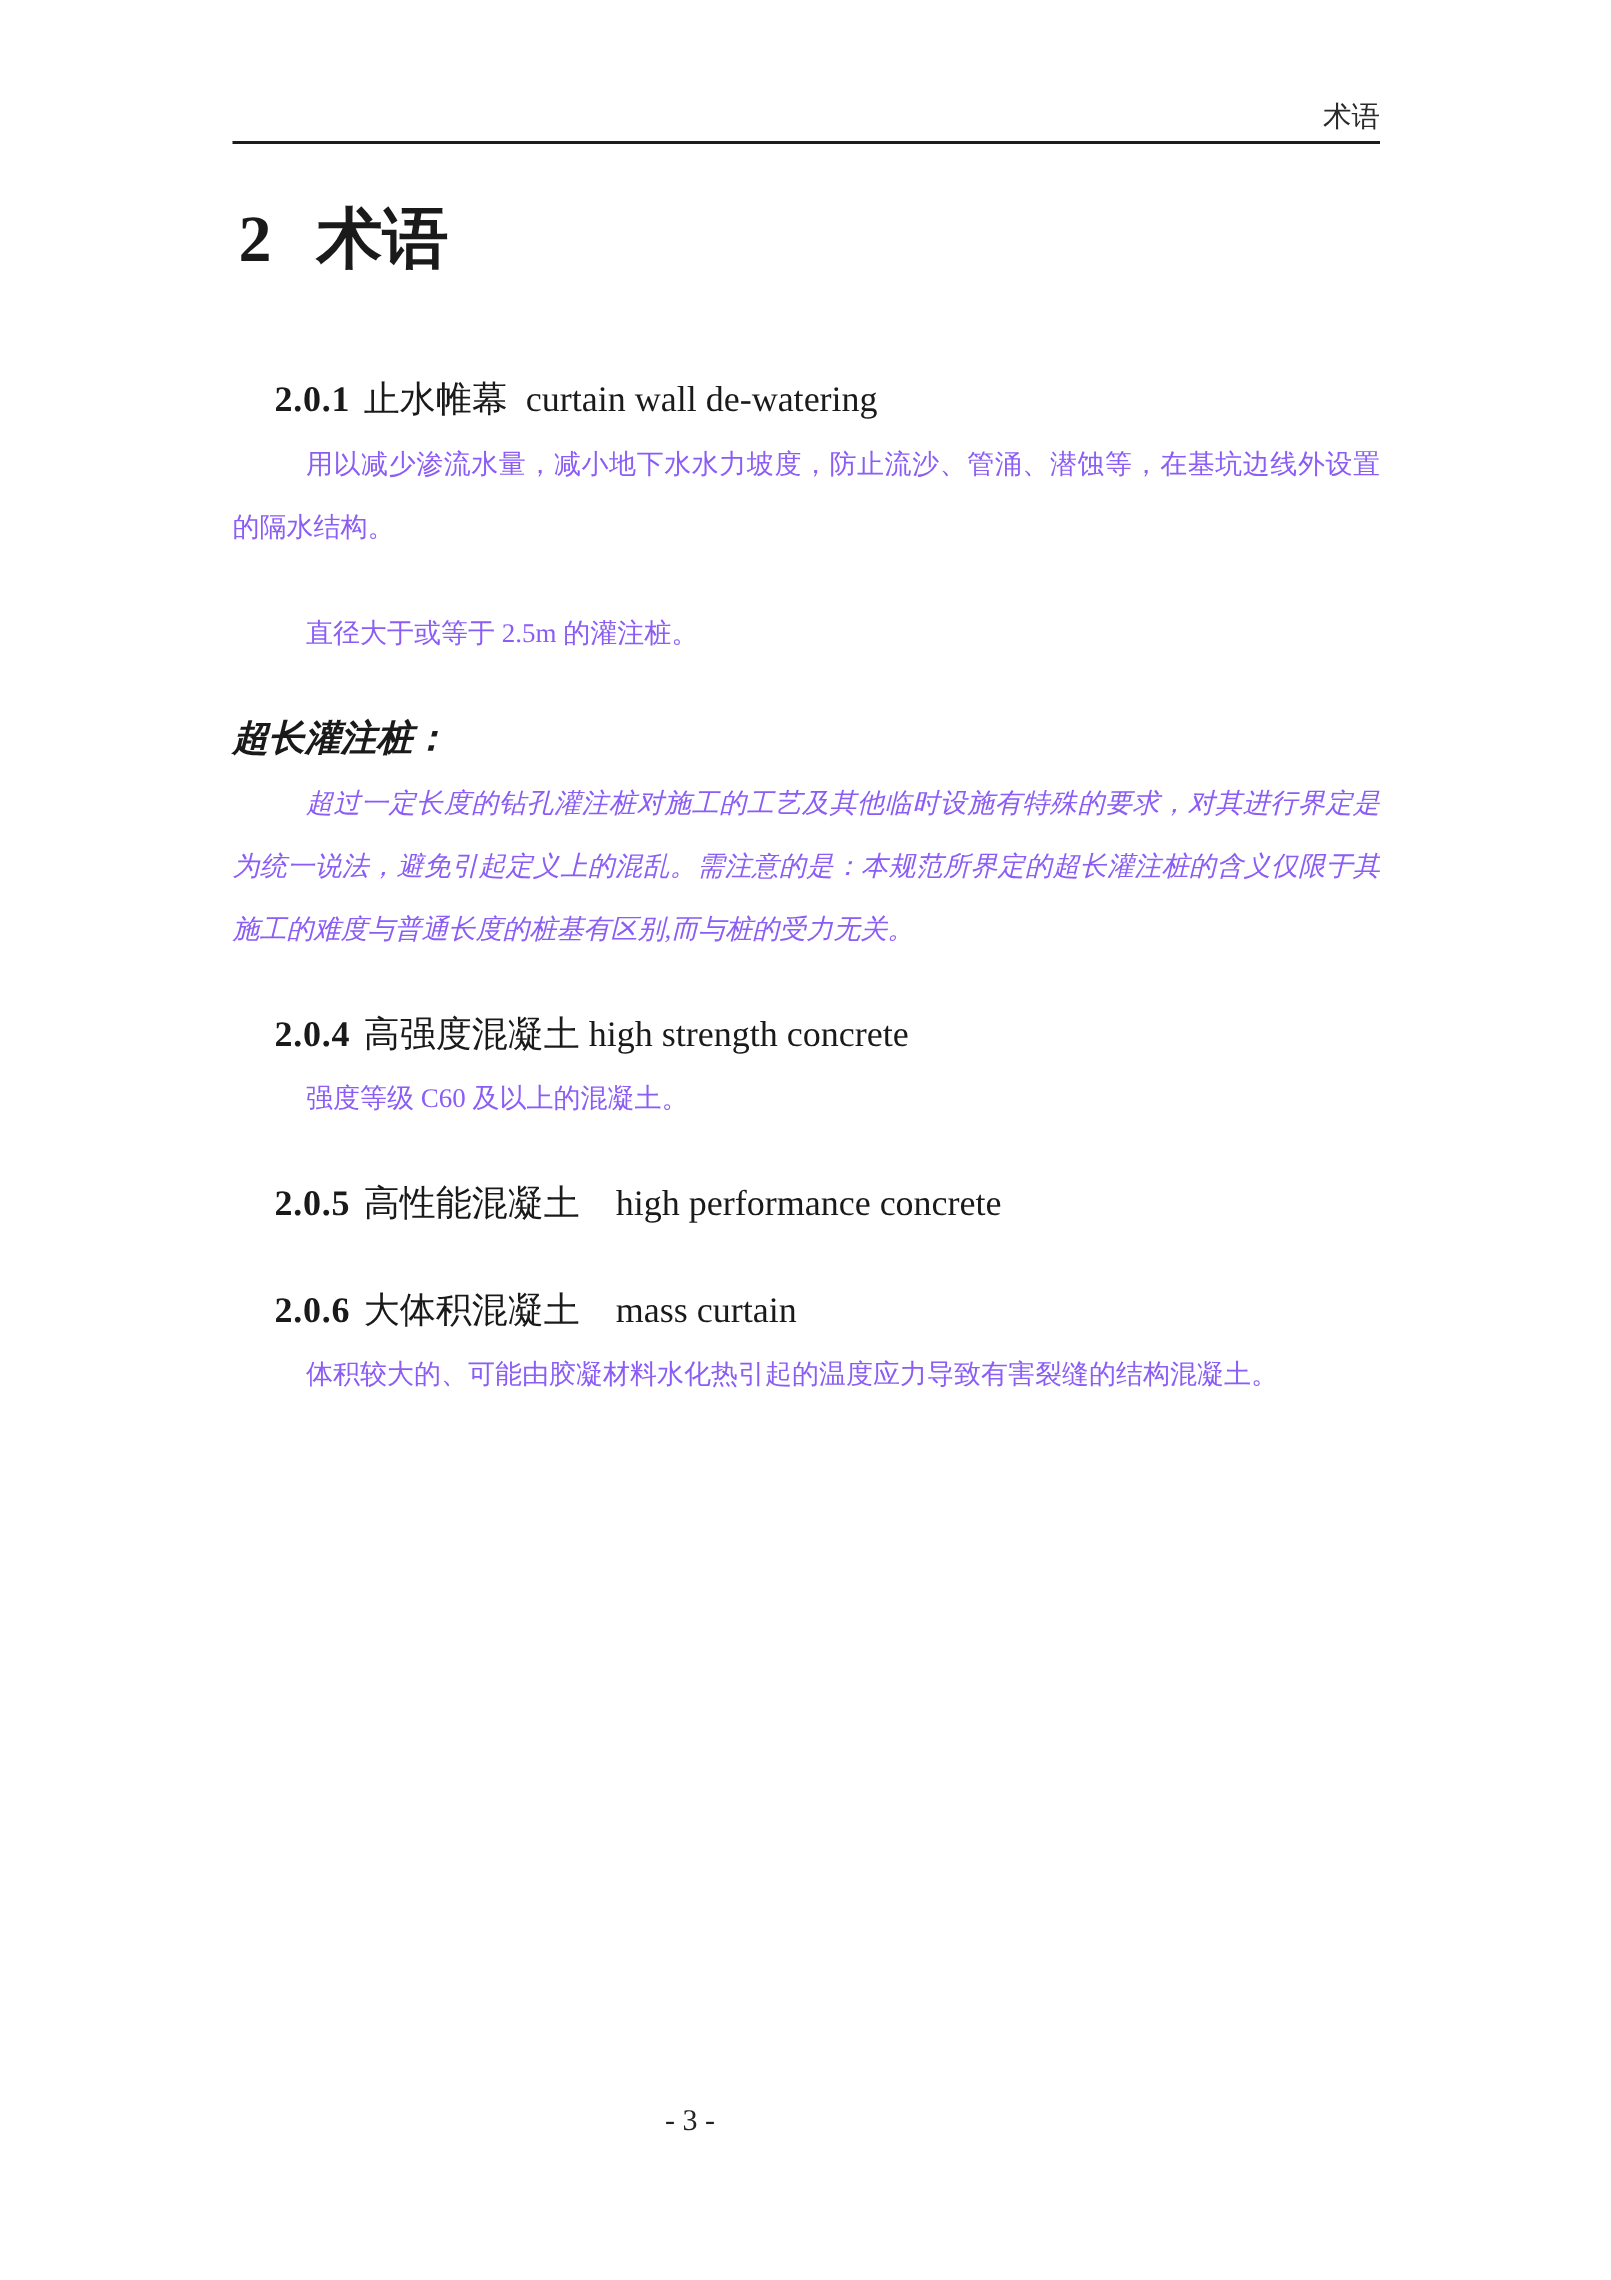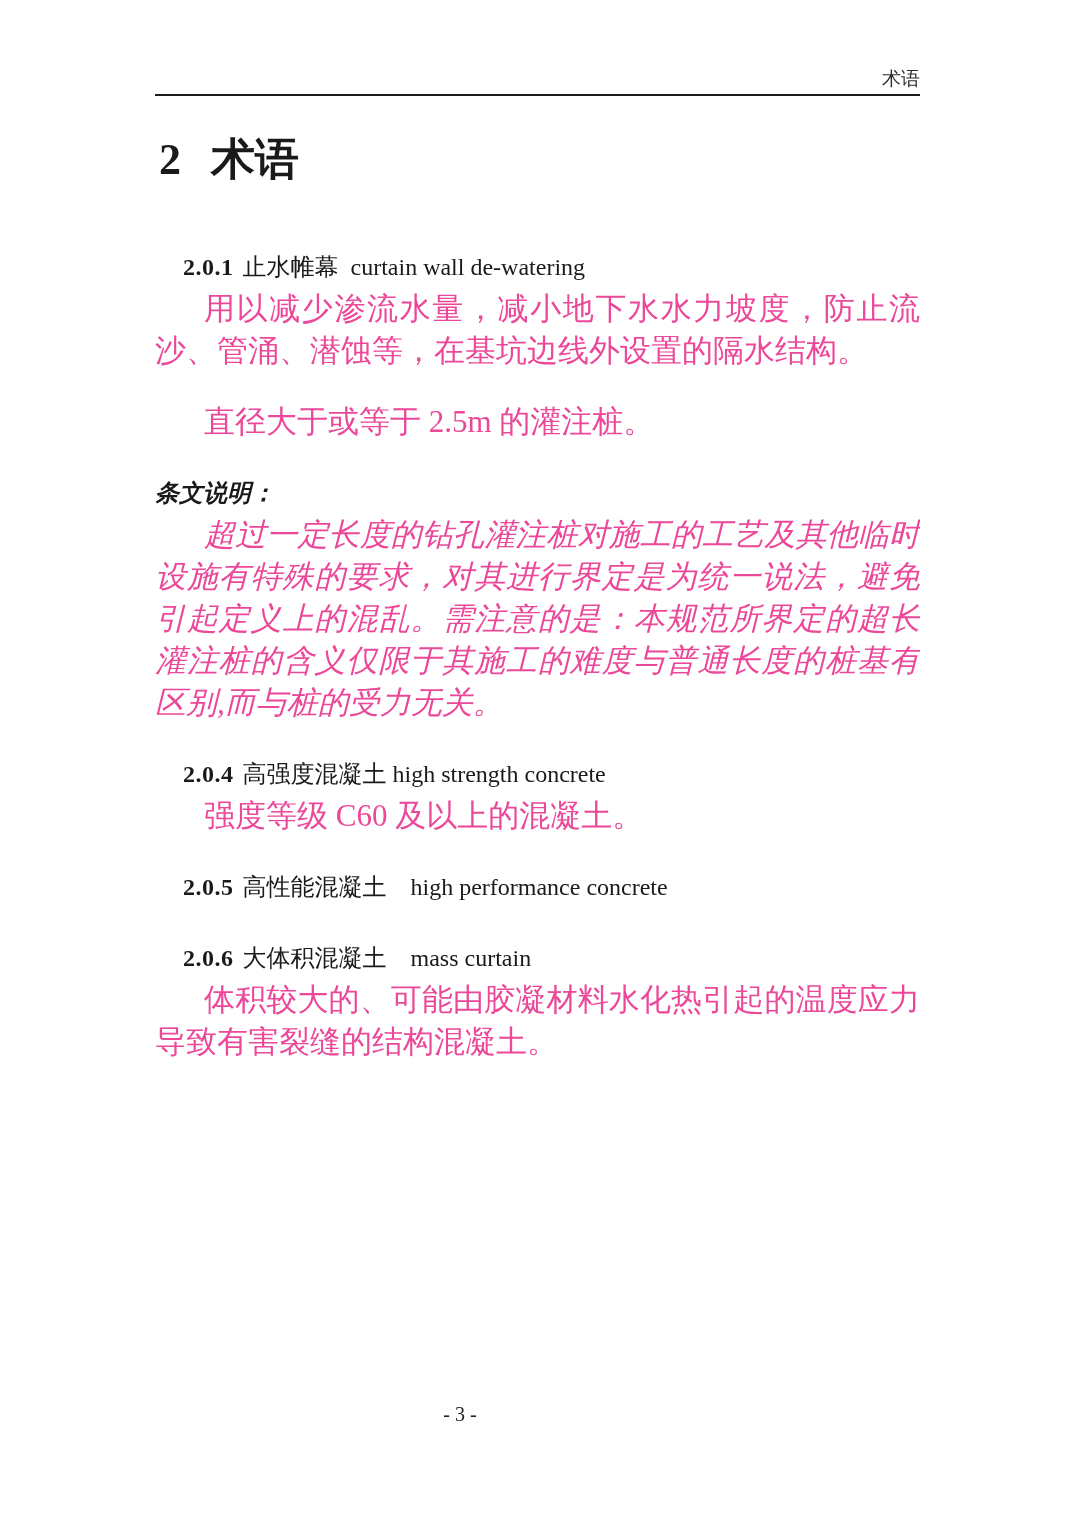--- a/index.html
+++ b/index.html
@@ -50,25 +50,25 @@
     white-space: pre-wrap;
   }
   .sec-num {
     font-weight: 700;
     margin-right: 9px;
     letter-spacing: 0.5px;
   }
   .sec-gap { white-space: pre; }
   .para {
     margin: 0;
-    font-size: 31px;
+    font-size: 18px;
     line-height: 42px;
     text-align: justify;
     text-indent: 49px;
-    color: #ec4899;
+    color: #8b5cf6;
   }
   .commentary { margin-top: 29px; }
   .commentary-label {
     font-size: 24px;
     line-height: 42px;
     font-weight: 700;
     font-style: italic;
   }
   .commentary-para { font-style: italic; }
   .page-number {
@@ -97,21 +97,21 @@
     <div class="section-heading"><span class="sec-num">2.0.1</span><span class="sec-cn">止水帷幕</span><span class="sec-gap">  </span><span class="sec-en">curtain wall de-watering</span></div>
     <p class="para">用以减少渗流水量，减小地下水水力坡度，防止流沙、管涌、潜蚀等，在基坑边线外设置的隔水结构。</p>
   </section>
 
   <section class="section">
     <p class="para">直径大于或等于 2.5m 的灌注桩。</p>
   </section>
 
 
   <section class="commentary">
-    <div class="commentary-label">条文说明：</div>
+    <div class="commentary-label">超长灌注桩：</div>
     <p class="para commentary-para">超过一定长度的钻孔灌注桩对施工的工艺及其他临时设施有特殊的要求，对其进行界定是为统一说法，避免引起定义上的混乱。需注意的是：本规范所界定的超长灌注桩的含义仅限于其施工的难度与普通长度的桩基有区别,而与桩的受力无关。</p>
   </section>
 
   <section class="section">
     <div class="section-heading"><span class="sec-num">2.0.4</span><span class="sec-cn">高强度混凝土</span><span class="sec-gap"> </span><span class="sec-en">high strength concrete</span></div>
     <p class="para">强度等级 C60 及以上的混凝土。</p>
   </section>
 
   <section class="section">
     <div class="section-heading"><span class="sec-num">2.0.5</span><span class="sec-cn">高性能混凝土</span><span class="sec-gap">    </span><span class="sec-en">high performance concrete</span></div>

